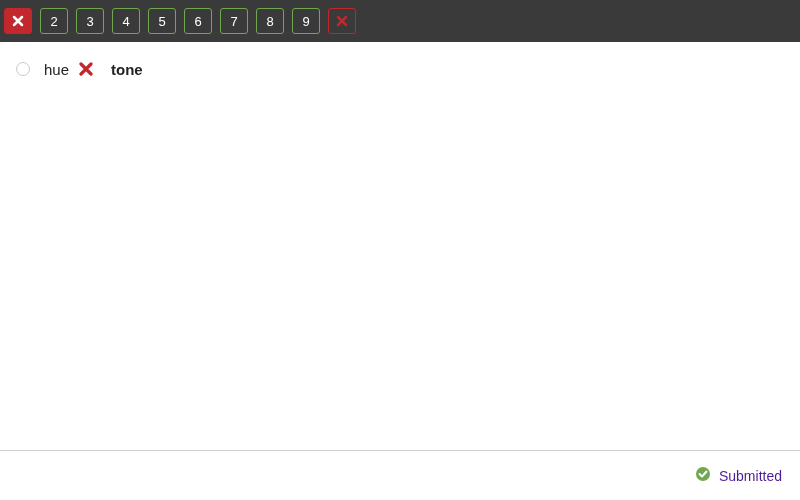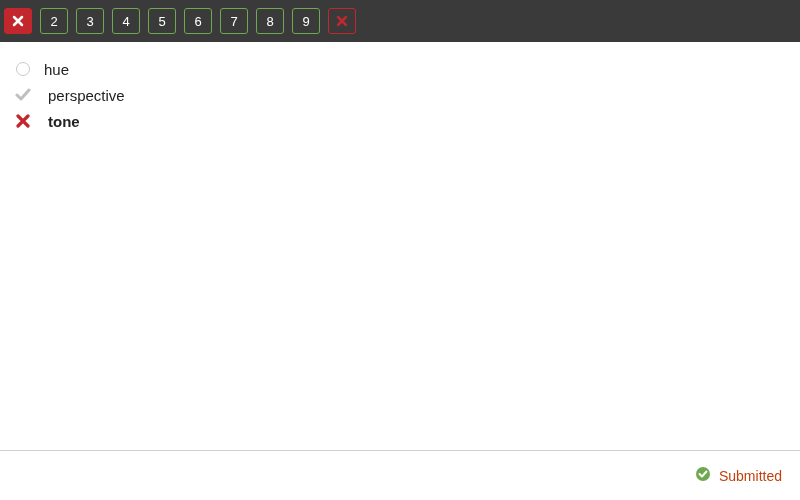--- a/index.html
+++ b/index.html
@@ -51,21 +51,21 @@
     padding: 18px 14px 0 14px;
     color: #222;
     font-size: 15px;
     overflow: auto;
   }
   .question-text {
     margin-bottom: 22px;
   }
   .options {
     display: flex;
-    flex-direction: column;
+    flex-direction: row;
     gap: 8px;
   }
   .option {
     display: flex;
     align-items: center;
     gap: 12px;
     font-size: 15px;
   }
   .option .marker {
     width: 18px;
@@ -86,21 +86,21 @@
   .option.wrong .opt-text { padding-left: 4px; font-weight: bold; }
 
   .footer {
     border-top: 1px solid #d0d0d0;
     height: 50px;
     display: flex;
     align-items: center;
     justify-content: flex-end;
     padding: 0 18px;
     font-size: 14px;
-    color: #c2410c;
+    color: #4c1d95;
     gap: 8px;
   }
 </style>
 </head>
 <body>
 
 <div class="navbar">
   <div class="nav-cell filled">
     <span>
       <svg width="12" height="12" viewBox="0 0 12 12">
@@ -146,28 +146,20 @@
   <div class="options">
 
     <div class="option">
       <span class="marker">
           <span class="radio-empty"></span>
         </span>
       <span class="opt-text">hue</span>
     </div>
 
 
-    <div class="option correct">
-      <span class="marker">
-        <svg width="16" height="16" viewBox="0 0 16 16">
-            <path d="M2 8 L6 12 L14 3" stroke="#bfbfbf" stroke-width="3" fill="none" stroke-linecap="round" stroke-linejoin="round"></path>
-          </svg>
-      </span>
-      <span class="opt-text">perspective</span>
-    </div>
 
     <div class="option wrong">
       <span class="marker">
         <svg width="14" height="14" viewBox="0 0 14 14">
             <path d="M2 2 L12 12 M12 2 L2 12" stroke="#c1272d" stroke-width="3.2" stroke-linecap="round"></path>
           </svg>
       </span>
       <span class="opt-text">tone</span>
     </div>
 

